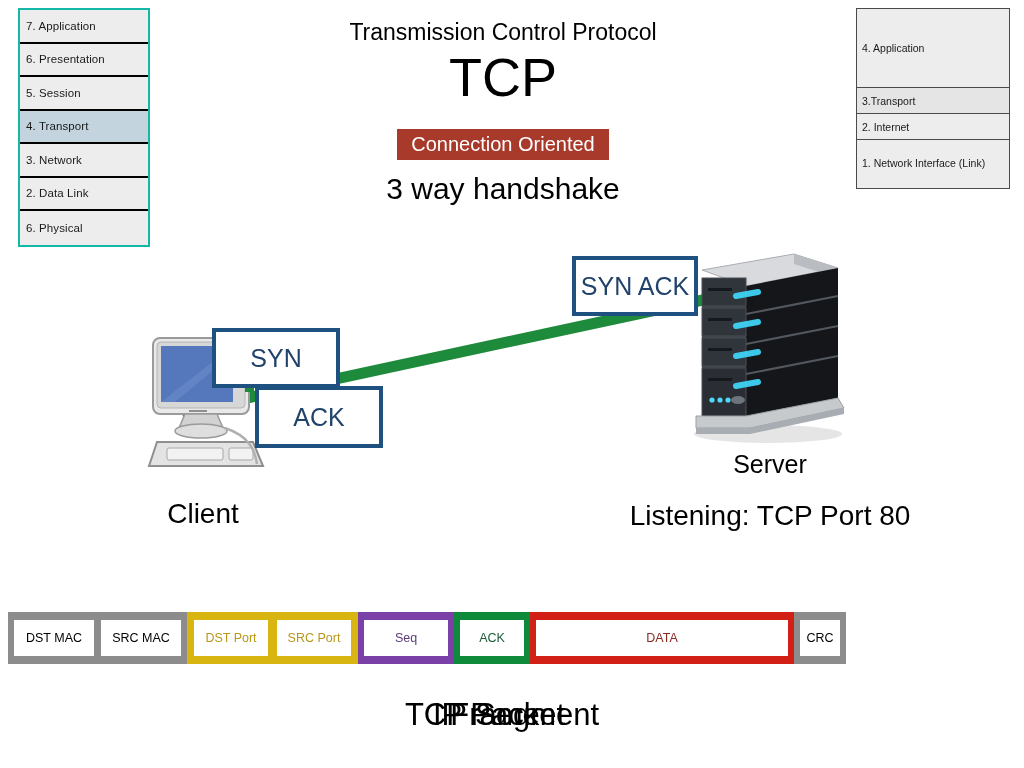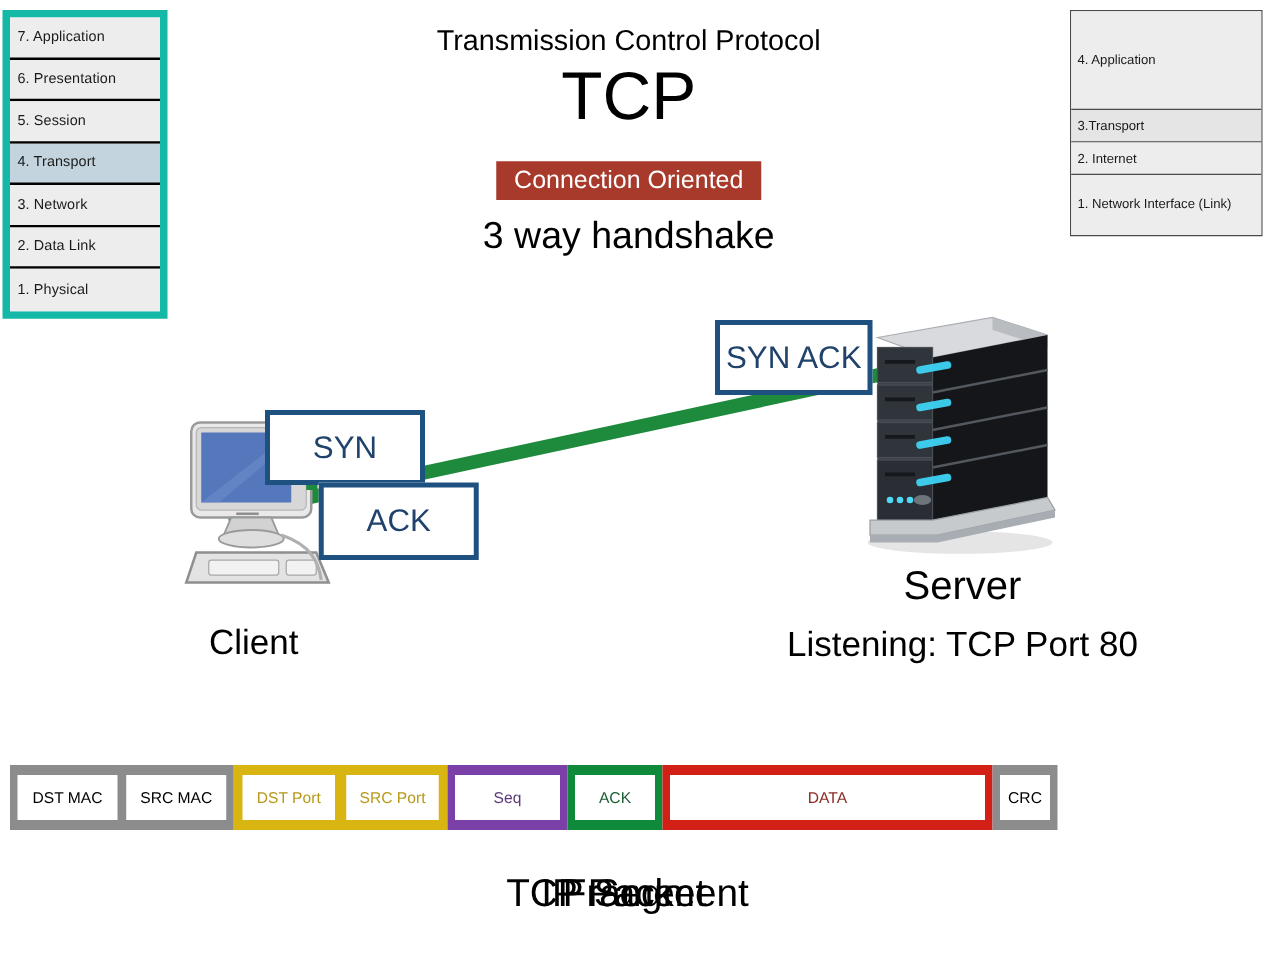--- a/index.html
+++ b/index.html
@@ -14,24 +14,24 @@
     overflow: hidden;
     font-family: "Liberation Sans", sans-serif;
     color: #000000;
   }
 
   
   .abs { position: absolute; }
 
   
   #osi-stack {
-    left: 2px;
+    left: 18px;
     top: 8px;
     width: 132px;
-    border: 6px solid #14b8a6;
+    border: 2px solid #14b8a6;
     box-sizing: border-box;
   }
   .osi-row {
     height: 33.5px;
     box-sizing: border-box;
     border-bottom: 2px solid #000000;
     background: #ededed;
     display: flex;
     align-items: center;
     padding-left: 6px;
@@ -127,21 +127,21 @@
   #client-computer { left: 145px; top: 332px; width: 132px; height: 145px; }
   
   #server-tower { left: 676px; top: 248px; width: 176px; height: 200px; }
 
   #label-client {
     left: 78px; top: 498px; width: 250px;
     text-align: center; font-size: 28px;
   }
   #label-server {
     left: 580px; top: 450px; width: 380px;
-    text-align: center; font-size: 32px;
+    text-align: center; font-size: 25px;
   }
   #label-server-listening {
     left: 560px; top: 500px; width: 420px;
     text-align: center; font-size: 28px;
   }
 
   
   #packet-strip {
     left: 8px; top: 612px; height: 52px;
     display: flex;
@@ -217,21 +217,21 @@
   <div class="osi-row hl">
       <span>4. Transport</span>
     </div>
   <div class="osi-row">
       <span>3. Network</span>
     </div>
   <div class="osi-row">
       <span>2. Data Link</span>
     </div>
   <div class="osi-row">
-      <span>1. Physical</span>
+      <span>6. Physical</span>
     </div>
 </div>
 
 <div class="abs" id="tcpip-stack">
   <div class="tcpip-row r-app">
       <span>4. Application</span>
     </div>
   <div class="tcpip-row r-tr">
       <span>3.Transport</span>
     </div>

